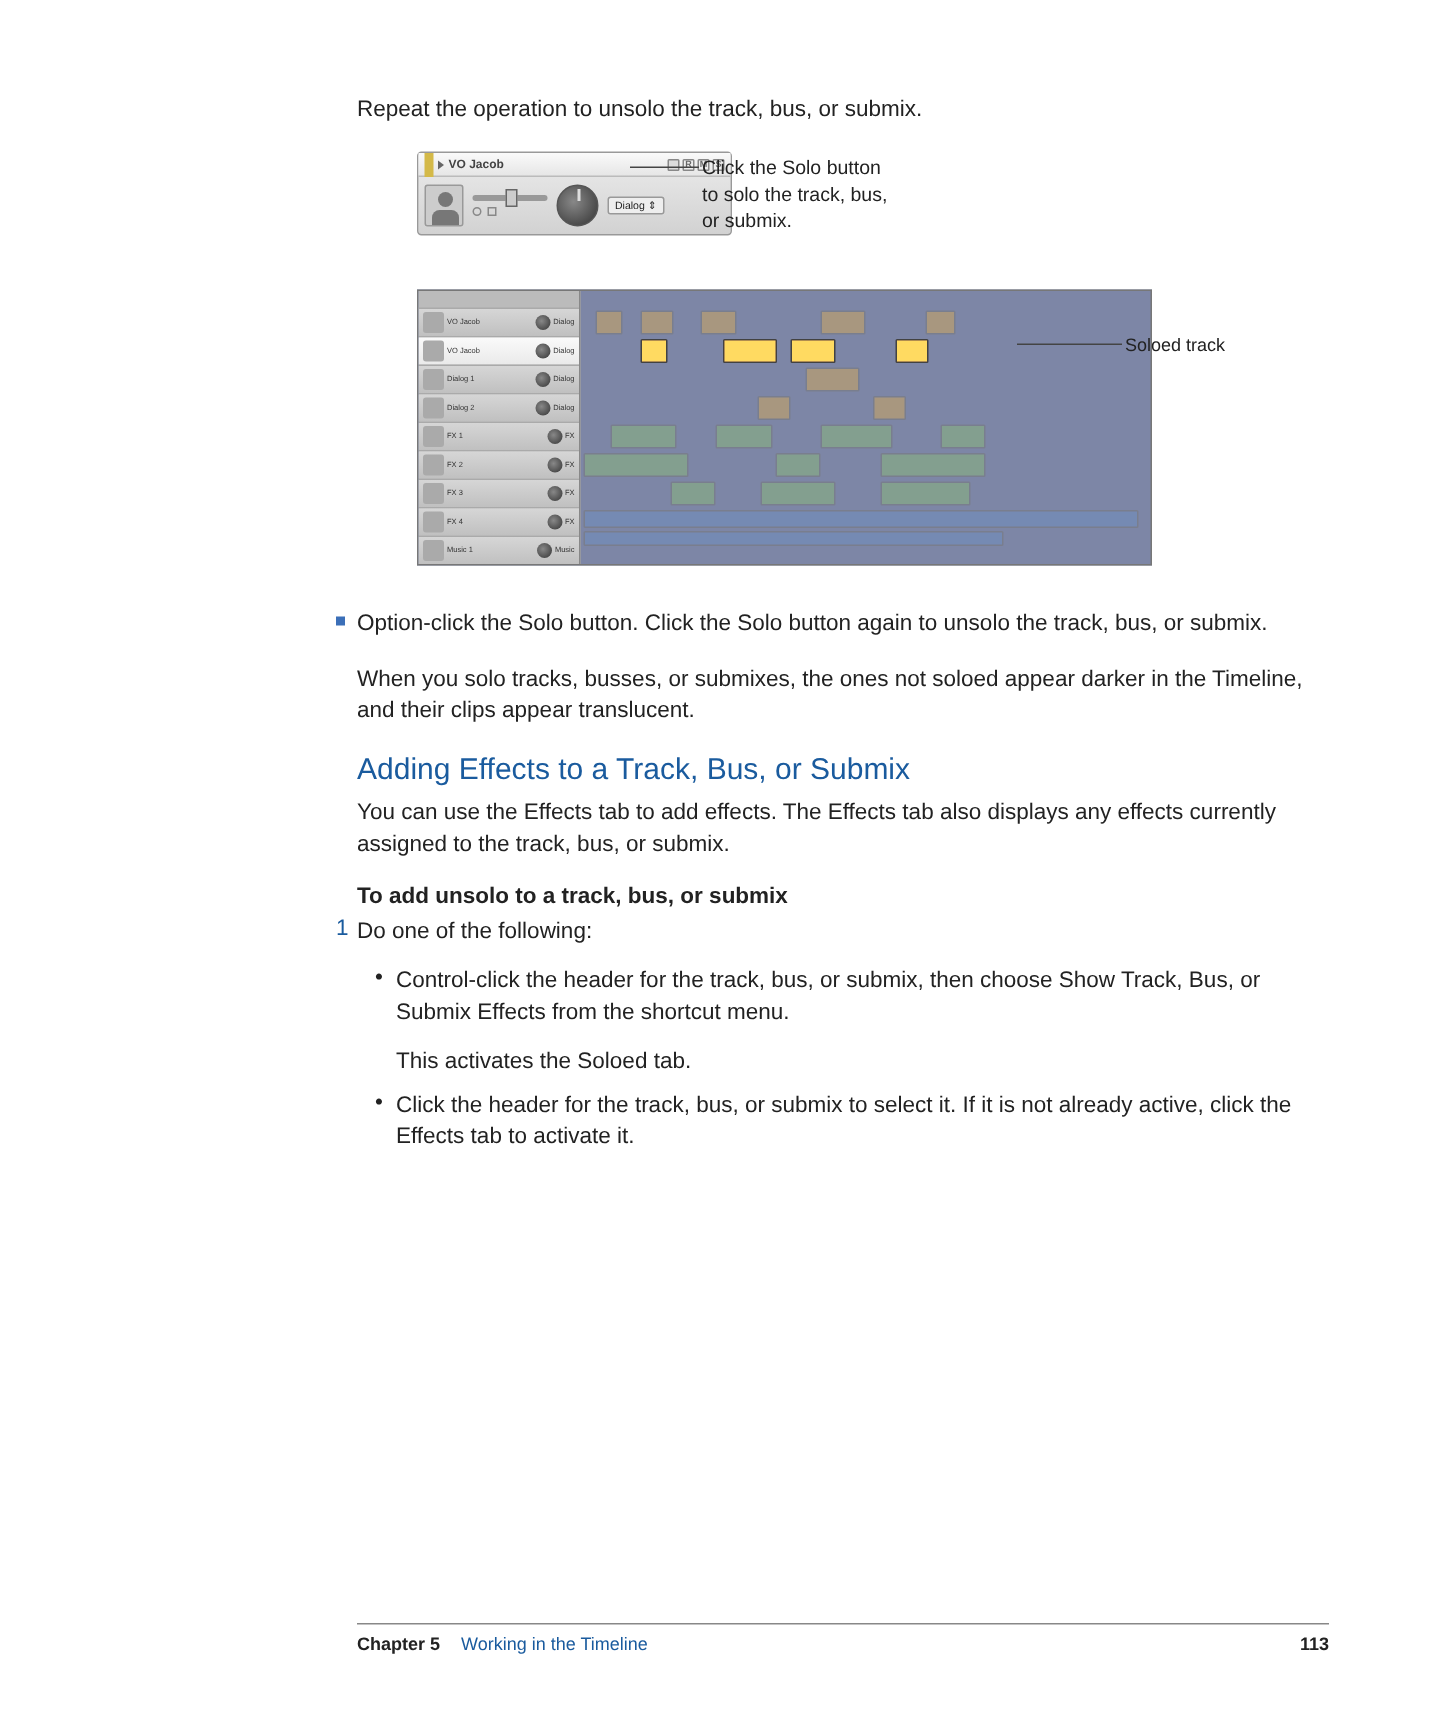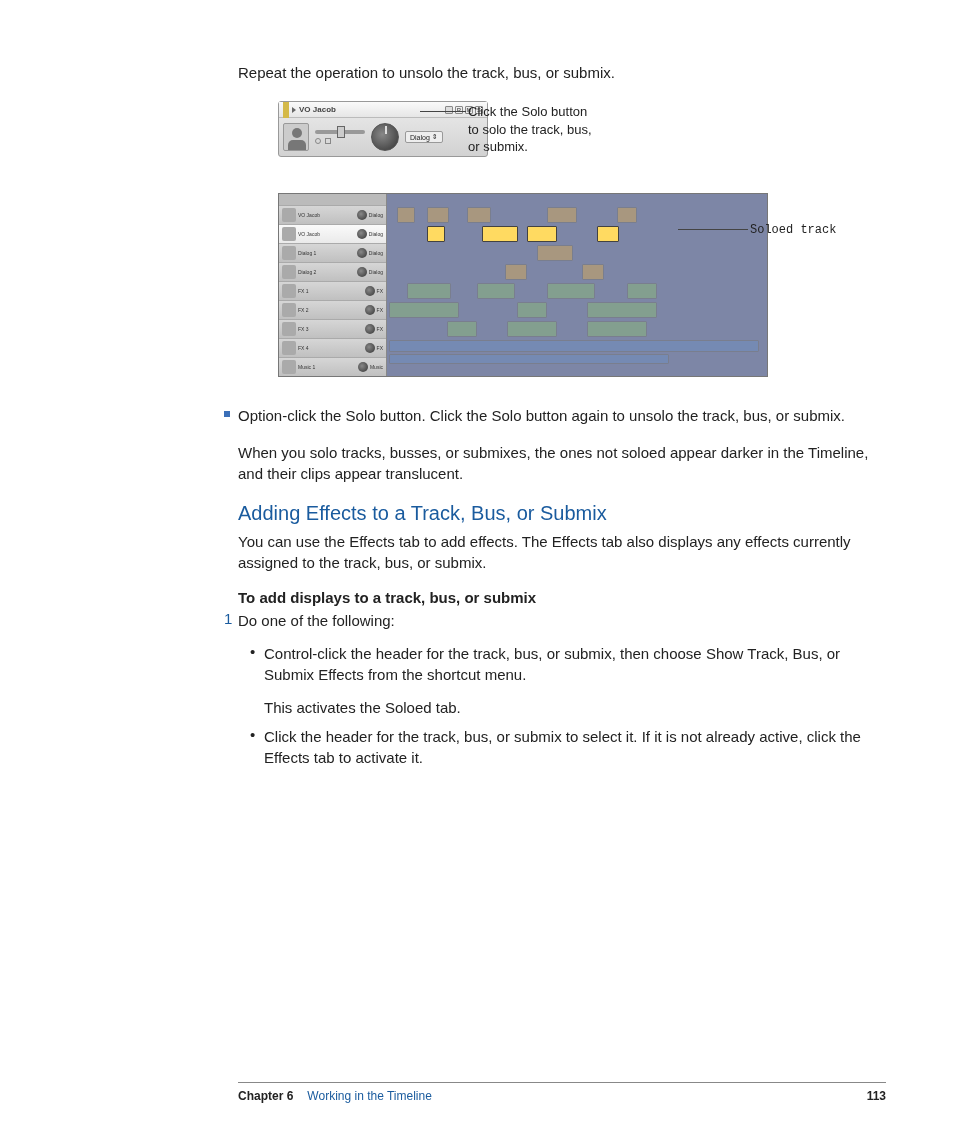--- a/index.html
+++ b/index.html
@@ -115,21 +115,20 @@
   .clip.green{background:#8ab97a;}
   .clip.blue{background:#6f8fc0;}
   .clip.highlight{filter:brightness(1.3) saturate(1.2);border:1px solid #333;}
   .callout2{
     position:absolute;
     left:512px;
     top:30px;
     font-size:12px;
     color:#222;
     width:90px;
-    font-family:Liberation Mono, monospace;
   }
   .callout-line2{
     position:absolute;
     top:36px;
     left:440px;
     width:70px;
     border-top:1px solid #444;
   }
   .bold-line { font-size:15px;font-weight:600;margin-bottom:4px;}
   .bullet-row {display:flex;align-items:flex-start;margin-left:-14px;margin-bottom:6px;}
@@ -298,34 +297,34 @@
 
   <div class="bullet-row">
     <div class="bullet-sq"></div>
     <p class="para" style="margin-bottom:10px;">Option-click the Solo button. Click the Solo button again to unsolo the track, bus, or submix.</p>
   </div>
   <p class="para">When you solo tracks, busses, or submixes, the ones not soloed appear darker in the Timeline, and their clips appear translucent.</p>
 
   <h2 class="h2">Adding Effects to a Track, Bus, or Submix</h2>
   <p class="para" style="margin-bottom:16px;">You can use the Effects tab to add effects. The Effects tab also displays any effects currently assigned to the track, bus, or submix.</p>
 
-  <p class="bold-line">To add displays to a track, bus, or submix</p>
+  <p class="bold-line">To add unsolo to a track, bus, or submix</p>
   <div class="num-item">
     <span class="num-label">1</span>
     <span class="para" style="margin-bottom:4px;">Do one of the following:</span>
   </div>
   <div class="dot-item">
     <span class="dot-label">•</span>
     <span class="para" style="margin-bottom:4px;">Control-click the header for the track, bus, or submix, then choose Show Track, Bus, or Submix Effects from the shortcut menu.</span>
   </div>
   <p class="sub-para">This activates the Soloed tab.</p>
   <div class="dot-item">
     <span class="dot-label">•</span>
     <span class="para" style="margin-bottom:4px;">Click the header for the track, bus, or submix to select it. If it is not already active, click the Effects tab to activate it.</span>
   </div>
 
 </div>
 
 <div class="footer">
-  <span class="chap">Chapter 6</span>
+  <span class="chap">Chapter 5</span>
   <span class="chapname">Working in the Timeline</span>
   <span class="pnum">113</span>
 </div>
 
 </body></html>

